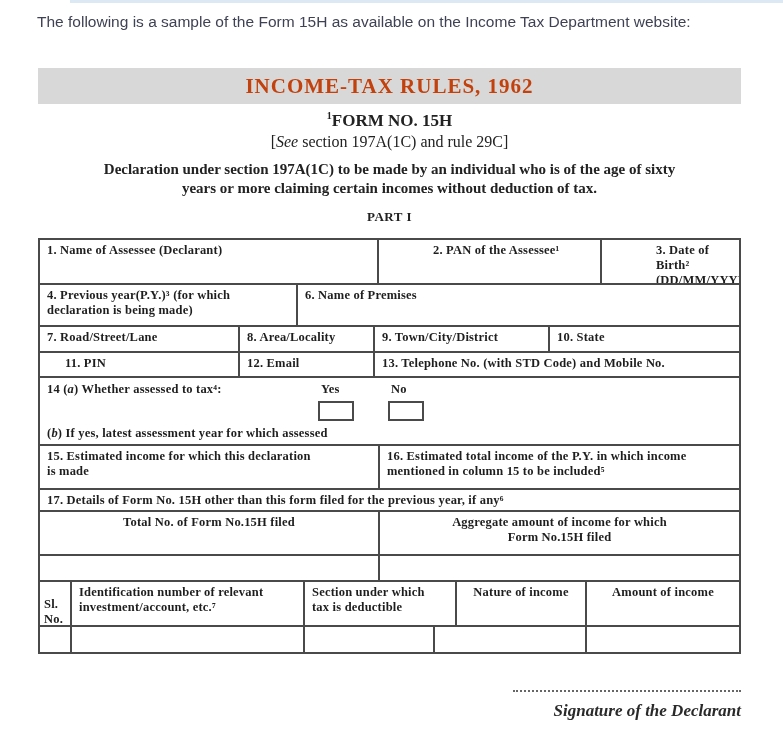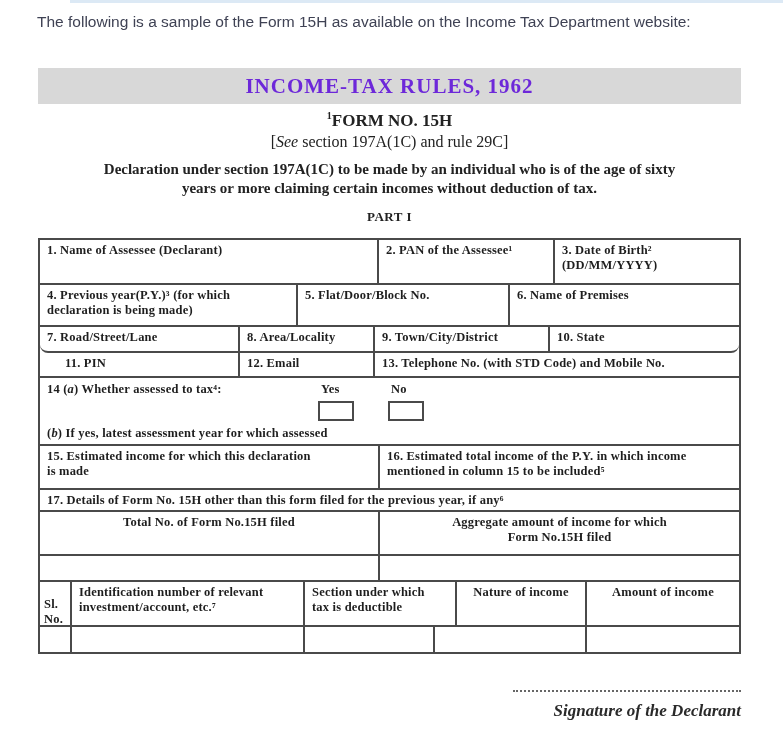--- a/index.html
+++ b/index.html
@@ -8,21 +8,21 @@
     overflow:hidden; font-family:"Liberation Serif", serif;
   }
   .top-strip { position:absolute; left:70px; top:0; width:713px; height:3px; background:#dce9f5; }
   .intro {
     position:absolute; left:37px; top:13px; width:730px;
     font-family:"Liberation Sans", sans-serif; font-size:15.5px; color:#3f4254;
   }
   .doc-center { position:absolute; left:38px; width:703px; text-align:center; color:#222; }
   .banner {
     top:68px; height:36px; line-height:36px; background:#d8d8d8;
-    font-weight:bold; font-size:21px; letter-spacing:1px; color:#6d28d9;
+    font-weight:bold; font-size:21px; letter-spacing:1px; color:#c2410c;
   }
   .form-no { top:110px; font-weight:bold; font-size:17px; }
   .form-no sup { font-size:10px; }
   .see-line { top:133px; font-size:16px; }
   .see-line .it { font-style:italic; }
   .declaration { top:160px; font-weight:bold; font-size:15px; line-height:19px; white-space:pre-line; }
   .part { top:209px; font-weight:bold; font-size:13px; letter-spacing:0.5px; }
 
   .form-table {
     position:absolute; left:38px; top:238px; width:703px;
@@ -70,35 +70,34 @@
 
   <div class="doc-center see-line" style="position:absolute;"><span>[</span><span class="it">See</span><span> section 197A(1C) and rule 29C]</span></div>
 
   <div class="doc-center declaration" style="position:absolute;">Declaration under section 197A(1C) to be made by an individual who is of the age of sixty
 years or more claiming certain incomes without deduction of tax.</div>
 
   <div class="doc-center part" style="position:absolute;">PART I</div>
 
   <div class="form-table">
 
-    <div class="row" style="height:45px;">
+    <div class="row" style="height:45px;gap:47px;">
       <div class="cell" style="width:339px;">1. Name of Assessee (Declarant)</div>
       <div class="cell" style="width:176px;">2. PAN of the Assessee¹</div>
       <div class="cell pre">3. Date of Birth²
 (DD/MM/YYYY)</div>
     </div>
 
     <div class="row" style="height:42px;">
       <div class="cell pre" style="width:258px;">4. Previous year(P.Y.)³ (for which
 declaration is being made)</div>
-      <div class="cell" style="width:212px;">5. Flat/Door/Block No.</div>
       <div class="cell">6. Name of Premises</div>
     </div>
 
-    <div class="row" style="height:26px;border-radius:8px;">
+    <div class="row" style="height:26px;">
       <div class="cell" style="width:200px;">7. Road/Street/Lane</div>
       <div class="cell" style="width:135px;">8. Area/Locality</div>
       <div class="cell" style="width:175px;">9. Town/City/District</div>
       <div class="cell">10. State</div>
     </div>
 
     <div class="row" style="height:25px;">
       <div class="cell" style="width:200px;padding-left:25px;">11. PIN</div>
       <div class="cell" style="width:135px;">12. Email</div>
       <div class="cell">13. Telephone No. (with STD Code) and Mobile No.</div>

